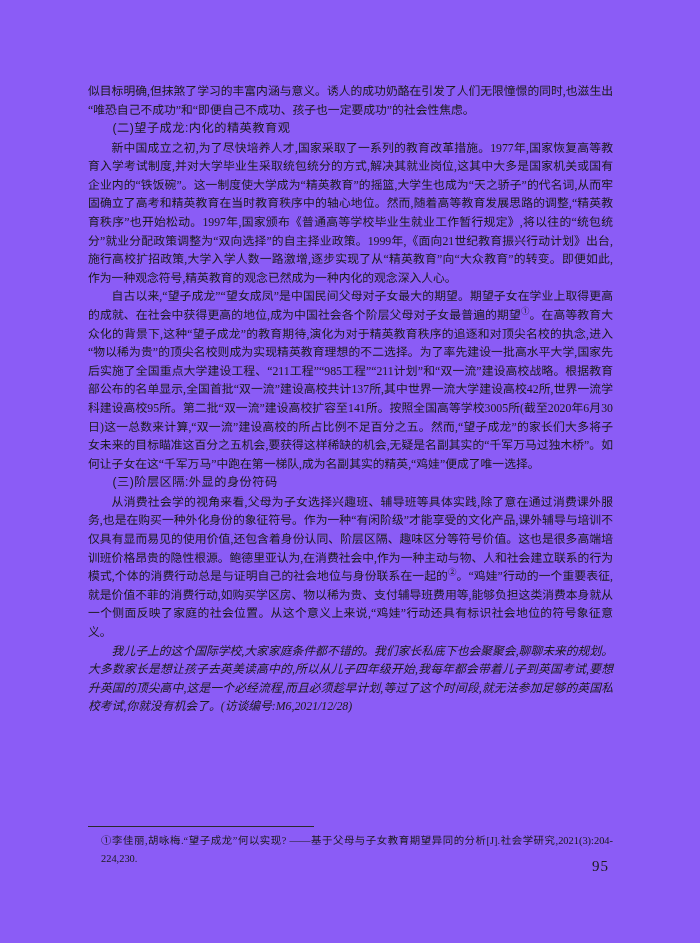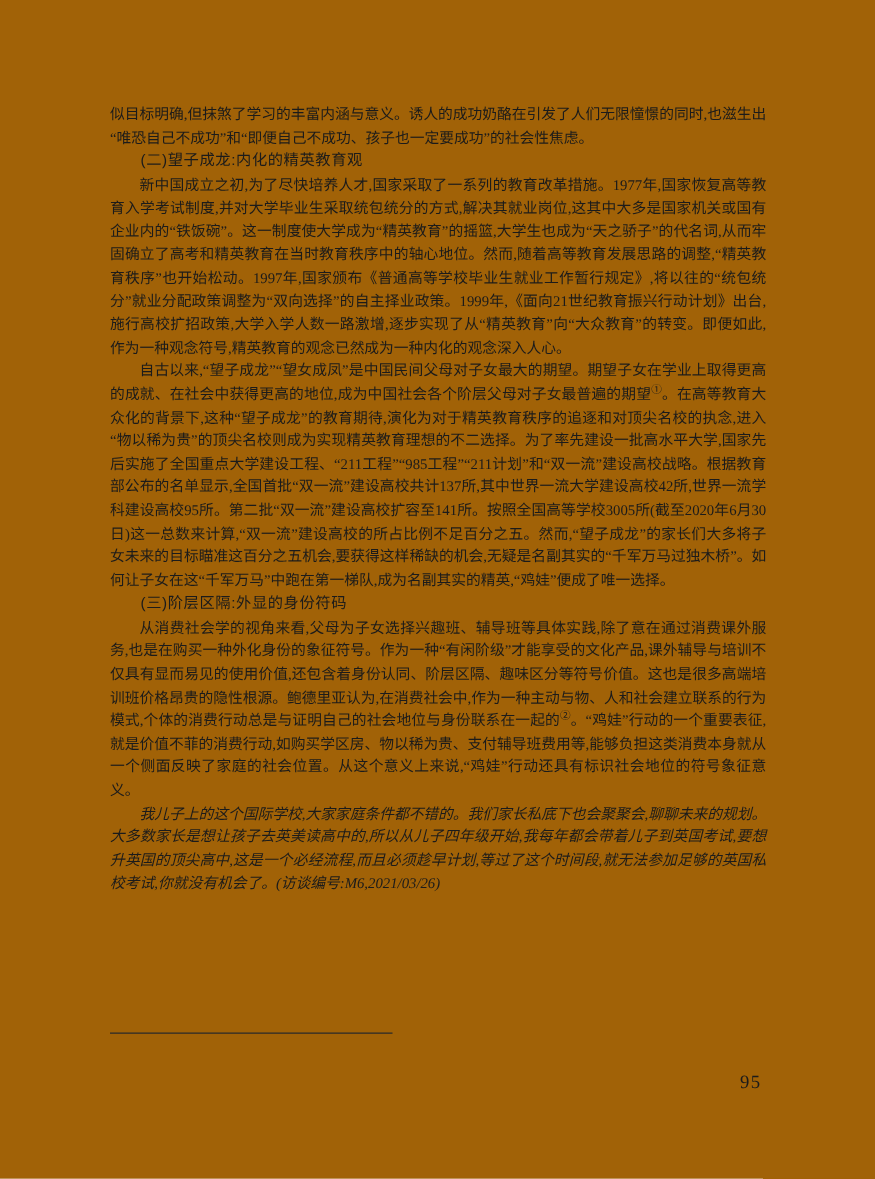--- a/index.html
+++ b/index.html
@@ -2,21 +2,21 @@
 <html lang="zh-CN"><head>
 <meta charset="utf-8">
 <style>
   html, body { margin: 0; padding: 0; }
   body {
     width: 700px; height: 943px;
     background: #ffffff; color: #1b1b1b;
     position: relative;
     font-family: "Liberation Serif", "DejaVu Serif", serif;
   }
-  .page { position: absolute; inset: 0; background: #a16207; overflow: hidden; }
+  .page { position: absolute; inset: 0; background: #8b5cf6; overflow: hidden; }
 
   .article-body {
     position: absolute; top: 82px; left: 88px; width: 525px;
     font-size: 11.8px; line-height: 18.6px;
     text-align: justify;
   }
   p.para { margin: 0; text-indent: 2em; }
   p.para.no-indent { text-indent: 0; }
 
   h3.heading {
@@ -54,24 +54,25 @@
     <h3 class="heading">(二)望子成龙:内化的精英教育观</h3>
 
     <p class="para">新中国成立之初,为了尽快培养人才,国家采取了一系列的教育改革措施。1977年,国家恢复高等教育入学考试制度,并对大学毕业生采取统包统分的方式,解决其就业岗位,这其中大多是国家机关或国有企业内的“铁饭碗”。这一制度使大学成为“精英教育”的摇篮,大学生也成为“天之骄子”的代名词,从而牢固确立了高考和精英教育在当时教育秩序中的轴心地位。然而,随着高等教育发展思路的调整,“精英教育秩序”也开始松动。1997年,国家颁布《普通高等学校毕业生就业工作暂行规定》,将以往的“统包统分”就业分配政策调整为“双向选择”的自主择业政策。1999年,《面向21世纪教育振兴行动计划》出台,施行高校扩招政策,大学入学人数一路激增,逐步实现了从“精英教育”向“大众教育”的转变。即便如此,作为一种观念符号,精英教育的观念已然成为一种内化的观念深入人心。</p>
 
     <p class="para"><span>自古以来,“望子成龙”“望女成凤”是中国民间父母对子女最大的期望。期望子女在学业上取得更高的成就、在社会中获得更高的地位,成为中国社会各个阶层父母对子女最普遍的期望</span><sup class="fn-ref">①</sup><span>。在高等教育大众化的背景下,这种“望子成龙”的教育期待,演化为对于精英教育秩序的追逐和对顶尖名校的执念,进入“物以稀为贵”的顶尖名校则成为实现精英教育理想的不二选择。为了率先建设一批高水平大学,国家先后实施了全国重点大学建设工程、“211工程”“985工程”“211计划”和“双一流”建设高校战略。根据教育部公布的名单显示,全国首批“双一流”建设高校共计137所,其中世界一流大学建设高校42所,世界一流学科建设高校95所。第二批“双一流”建设高校扩容至141所。按照全国高等学校3005所(截至2020年6月30日)这一总数来计算,“双一流”建设高校的所占比例不足百分之五。然而,“望子成龙”的家长们大多将子女未来的目标瞄准这百分之五机会,要获得这样稀缺的机会,无疑是名副其实的“千军万马过独木桥”。如何让子女在这“千军万马”中跑在第一梯队,成为名副其实的精英,“鸡娃”便成了唯一选择。</span></p>
 
     <h3 class="heading">(三)阶层区隔:外显的身份符码</h3>
 
     <p class="para"><span>从消费社会学的视角来看,父母为子女选择兴趣班、辅导班等具体实践,除了意在通过消费课外服务,也是在购买一种外化身份的象征符号。作为一种“有闲阶级”才能享受的文化产品,课外辅导与培训不仅具有显而易见的使用价值,还包含着身份认同、阶层区隔、趣味区分等符号价值。这也是很多高端培训班价格昂贵的隐性根源。鲍德里亚认为,在消费社会中,作为一种主动与物、人和社会建立联系的行为模式,个体的消费行动总是与证明自己的社会地位与身份联系在一起的</span><sup class="fn-ref">②</sup><span>。“鸡娃”行动的一个重要表征,就是价值不菲的消费行动,如购买学区房、物以稀为贵、支付辅导班费用等,能够负担这类消费本身就从一个侧面反映了家庭的社会位置。从这个意义上来说,“鸡娃”行动还具有标识社会地位的符号象征意义。</span></p>
 
-    <p class="para quote">我儿子上的这个国际学校,大家家庭条件都不错的。我们家长私底下也会聚聚会,聊聊未来的规划。大多数家长是想让孩子去英美读高中的,所以从儿子四年级开始,我每年都会带着儿子到英国考试,要想升英国的顶尖高中,这是一个必经流程,而且必须趁早计划,等过了这个时间段,就无法参加足够的英国私校考试,你就没有机会了。(访谈编号:M6,2021/03/26)</p>
+    <p class="para quote">我儿子上的这个国际学校,大家家庭条件都不错的。我们家长私底下也会聚聚会,聊聊未来的规划。大多数家长是想让孩子去英美读高中的,所以从儿子四年级开始,我每年都会带着儿子到英国考试,要想升英国的顶尖高中,这是一个必经流程,而且必须趁早计划,等过了这个时间段,就无法参加足够的英国私校考试,你就没有机会了。(访谈编号:M6,2021/12/28)</p>
 
 
   </main>
 
   <footer class="footnote-area">
     <div class="fn-rule"></div>
+    <p class="footnote"><span>①</span><span>李佳丽,胡咏梅.“望子成龙”何以实现? ——基于父母与子女教育期望异同的分析[J].社会学研究,2021(3):204-224,230.</span></p>
   </footer>
 
   <div class="page-number">95</div>
 
 </div>
 
 </body></html>

